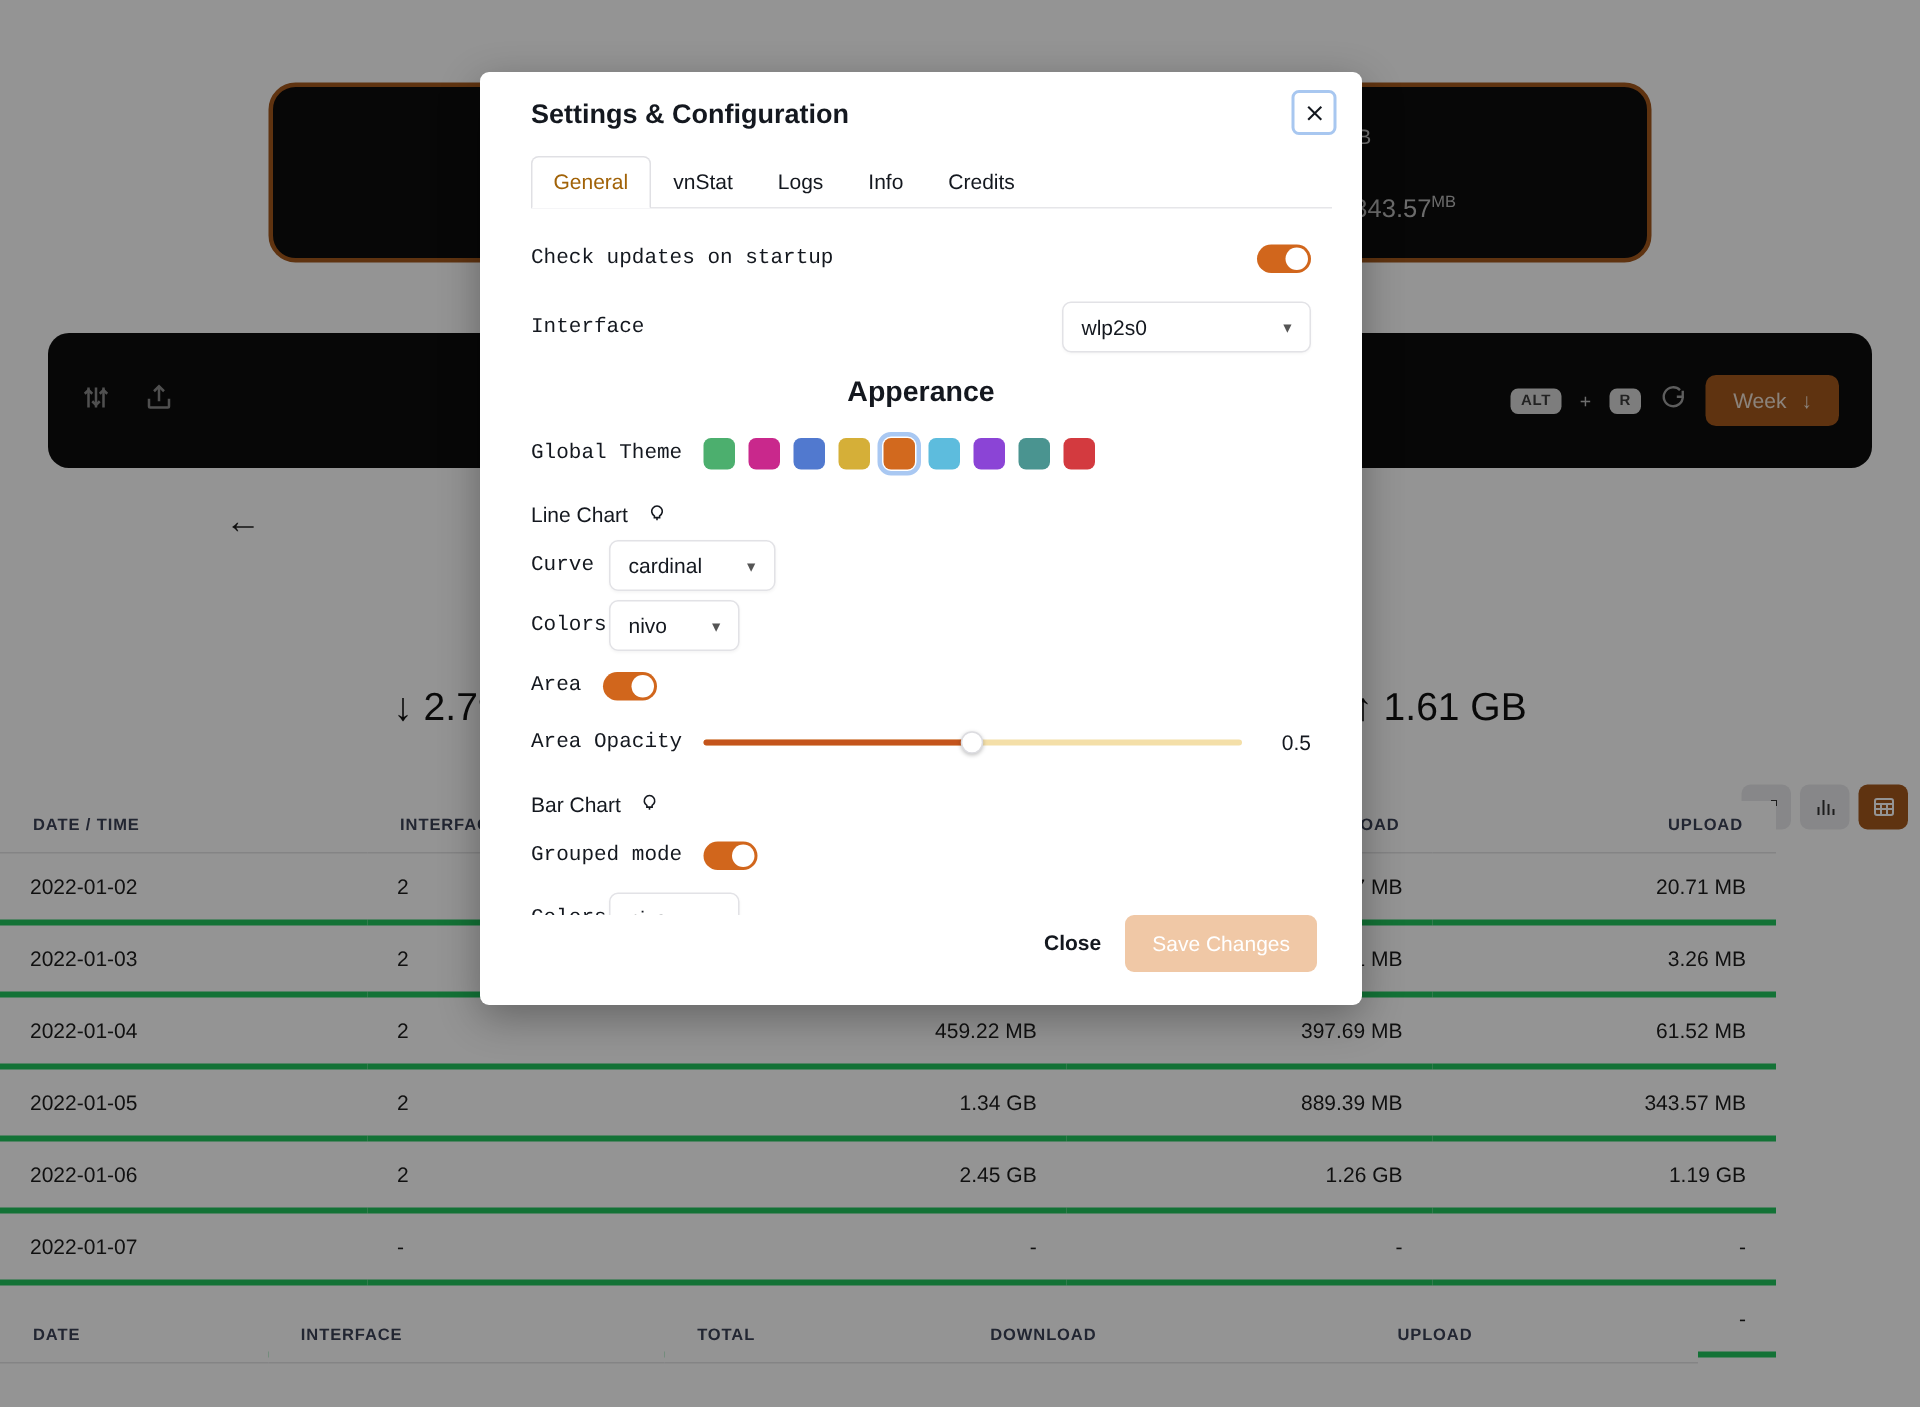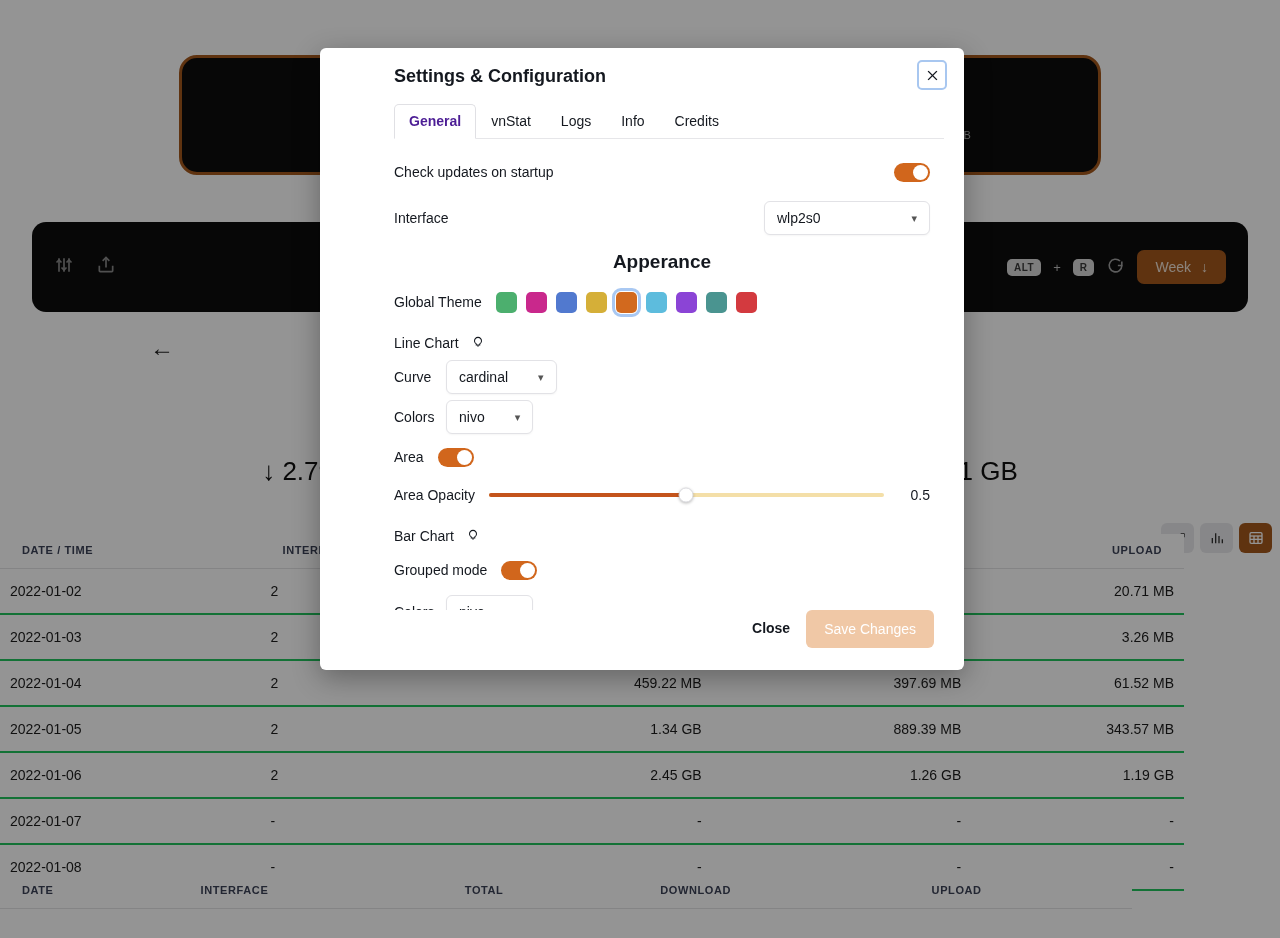--- a/index.html
+++ b/index.html
@@ -175,23 +175,23 @@
     text-align: left;
     font-size: 11px;
     font-weight: bold;
     letter-spacing: 0.6px;
     color: #3c4257;
     padding: 10px 22px 12px;
     border-bottom: 1px solid #e3e3e6;
     background: #ffffff;
   }
   .data-table td {
-    padding: 14px 10px;
+    padding: 14px 20px;
     color: #1c1c1c;
-    border-bottom: 2px solid #22c55e;
+    border-bottom: 4px solid #22c55e;
     background: #ffffff;
   }
   .data-table .num { text-align: right; }
   .data-table th.num { text-align: right; }
 
   .footer-table {
     position: absolute;
     top: 874px;
     left: 0;
     width: 1132px;
@@ -214,29 +214,28 @@
     inset: 0;
     background: rgba(0,0,0,0.42);
     z-index: 50;
   }
 
   
   #modal {
     position: absolute;
     left: 320px;
     top: 48px;
-    width: 644px;
+    width: 588px;
     height: 622px;
     background: #ffffff;
     border-radius: 6px;
     box-shadow: 0 8px 28px rgba(0,0,0,0.32);
     z-index: 60;
     display: flex;
     flex-direction: column;
-    padding-left: 40px;
   }
 
   .modal-title {
     font-size: 18px;
     font-weight: bold;
     color: #14181f;
     padding: 18px 20px 0 34px;
   }
 
   .close-btn {
@@ -261,43 +260,43 @@
   .tab {
     font-size: 14px;
     color: #14181f;
     padding: 8px 14px 9px;
     border: 1px solid transparent;
     border-bottom: none;
     position: relative;
     top: 1px;
   }
   .tab.active {
-    color: #4c1d95;
+    color: #a16207;
     border-color: #e0e0e4;
     border-top-left-radius: 5px;
     border-top-right-radius: 5px;
     background: #fff;
     border-bottom: 1px solid #fff;
-    font-weight: bold;
   }
 
   .modal-body {
     flex: 1;
     padding: 10px 34px 0 34px;
     overflow: hidden;
   }
 
   .row {
     display: flex;
     align-items: center;
     min-height: 34px;
   }
   .row-label {
     font-size: 14px;
     color: #14181f;
+    font-family: Liberation Mono, monospace;
   }
   .spacer { flex: 1; }
 
   
   .toggle {
     width: 36px; height: 19px;
     background: #d1661c;
     border-radius: 10px;
     position: relative;
     flex-shrink: 0;

